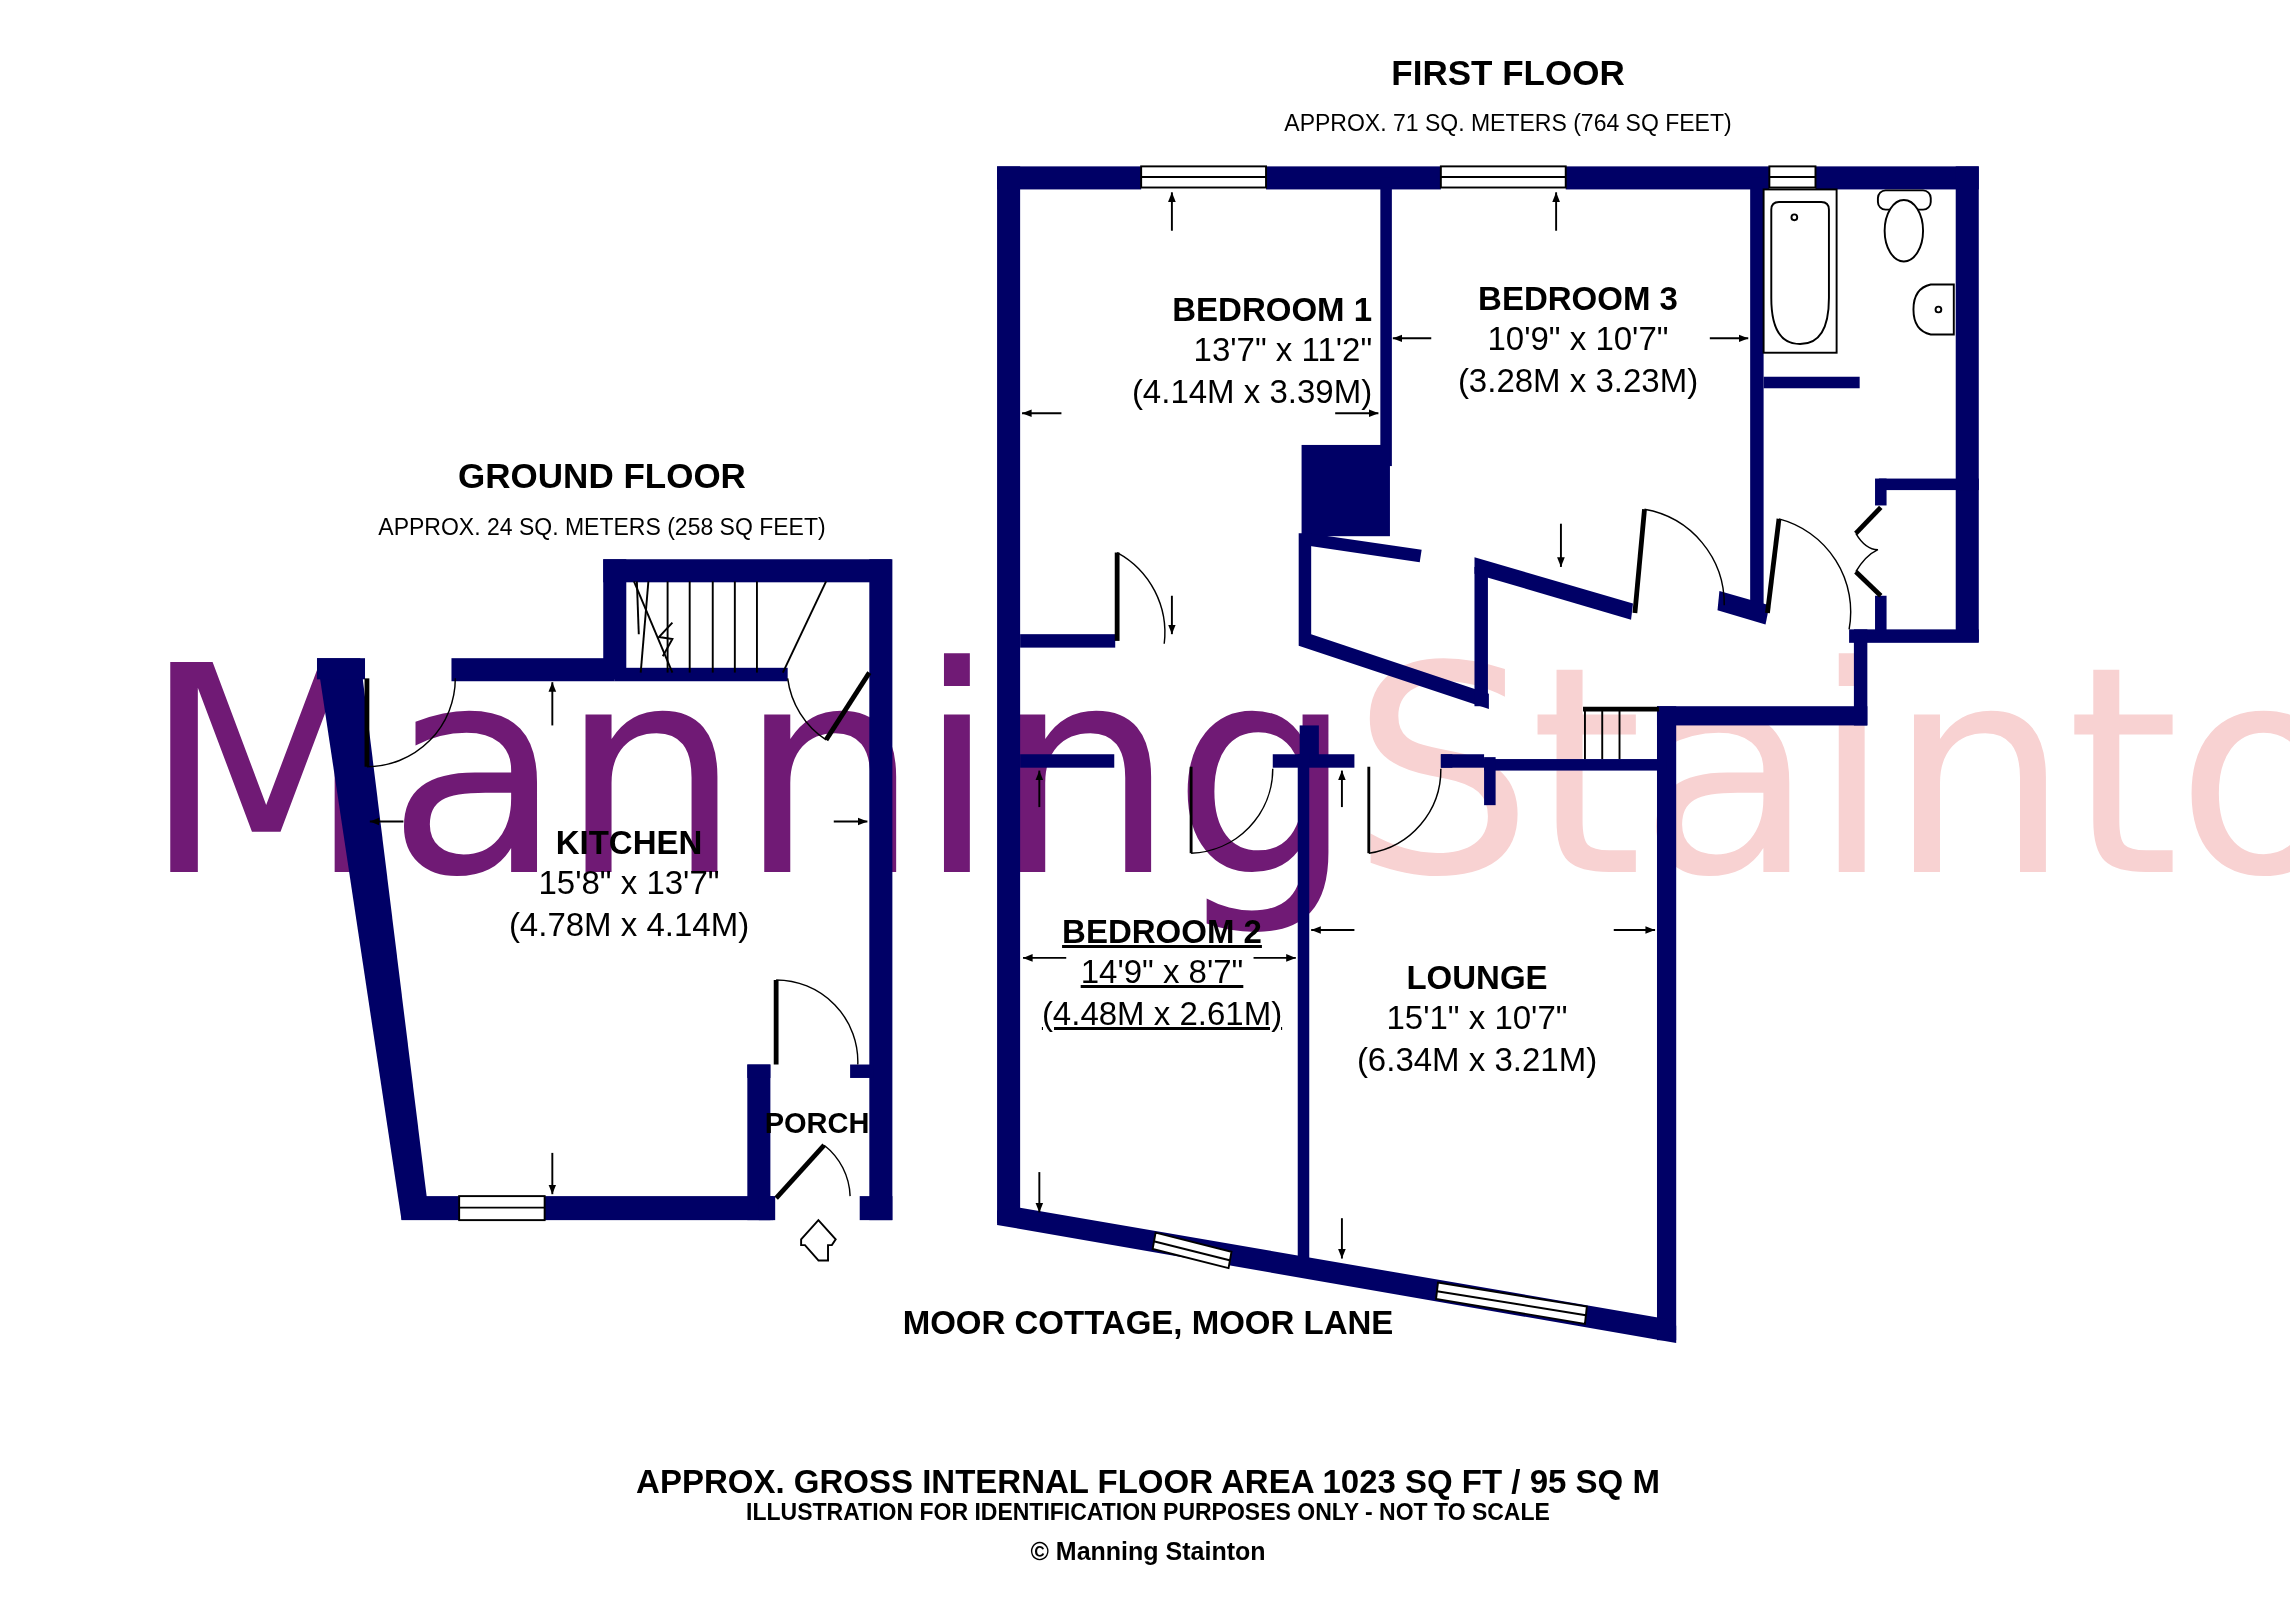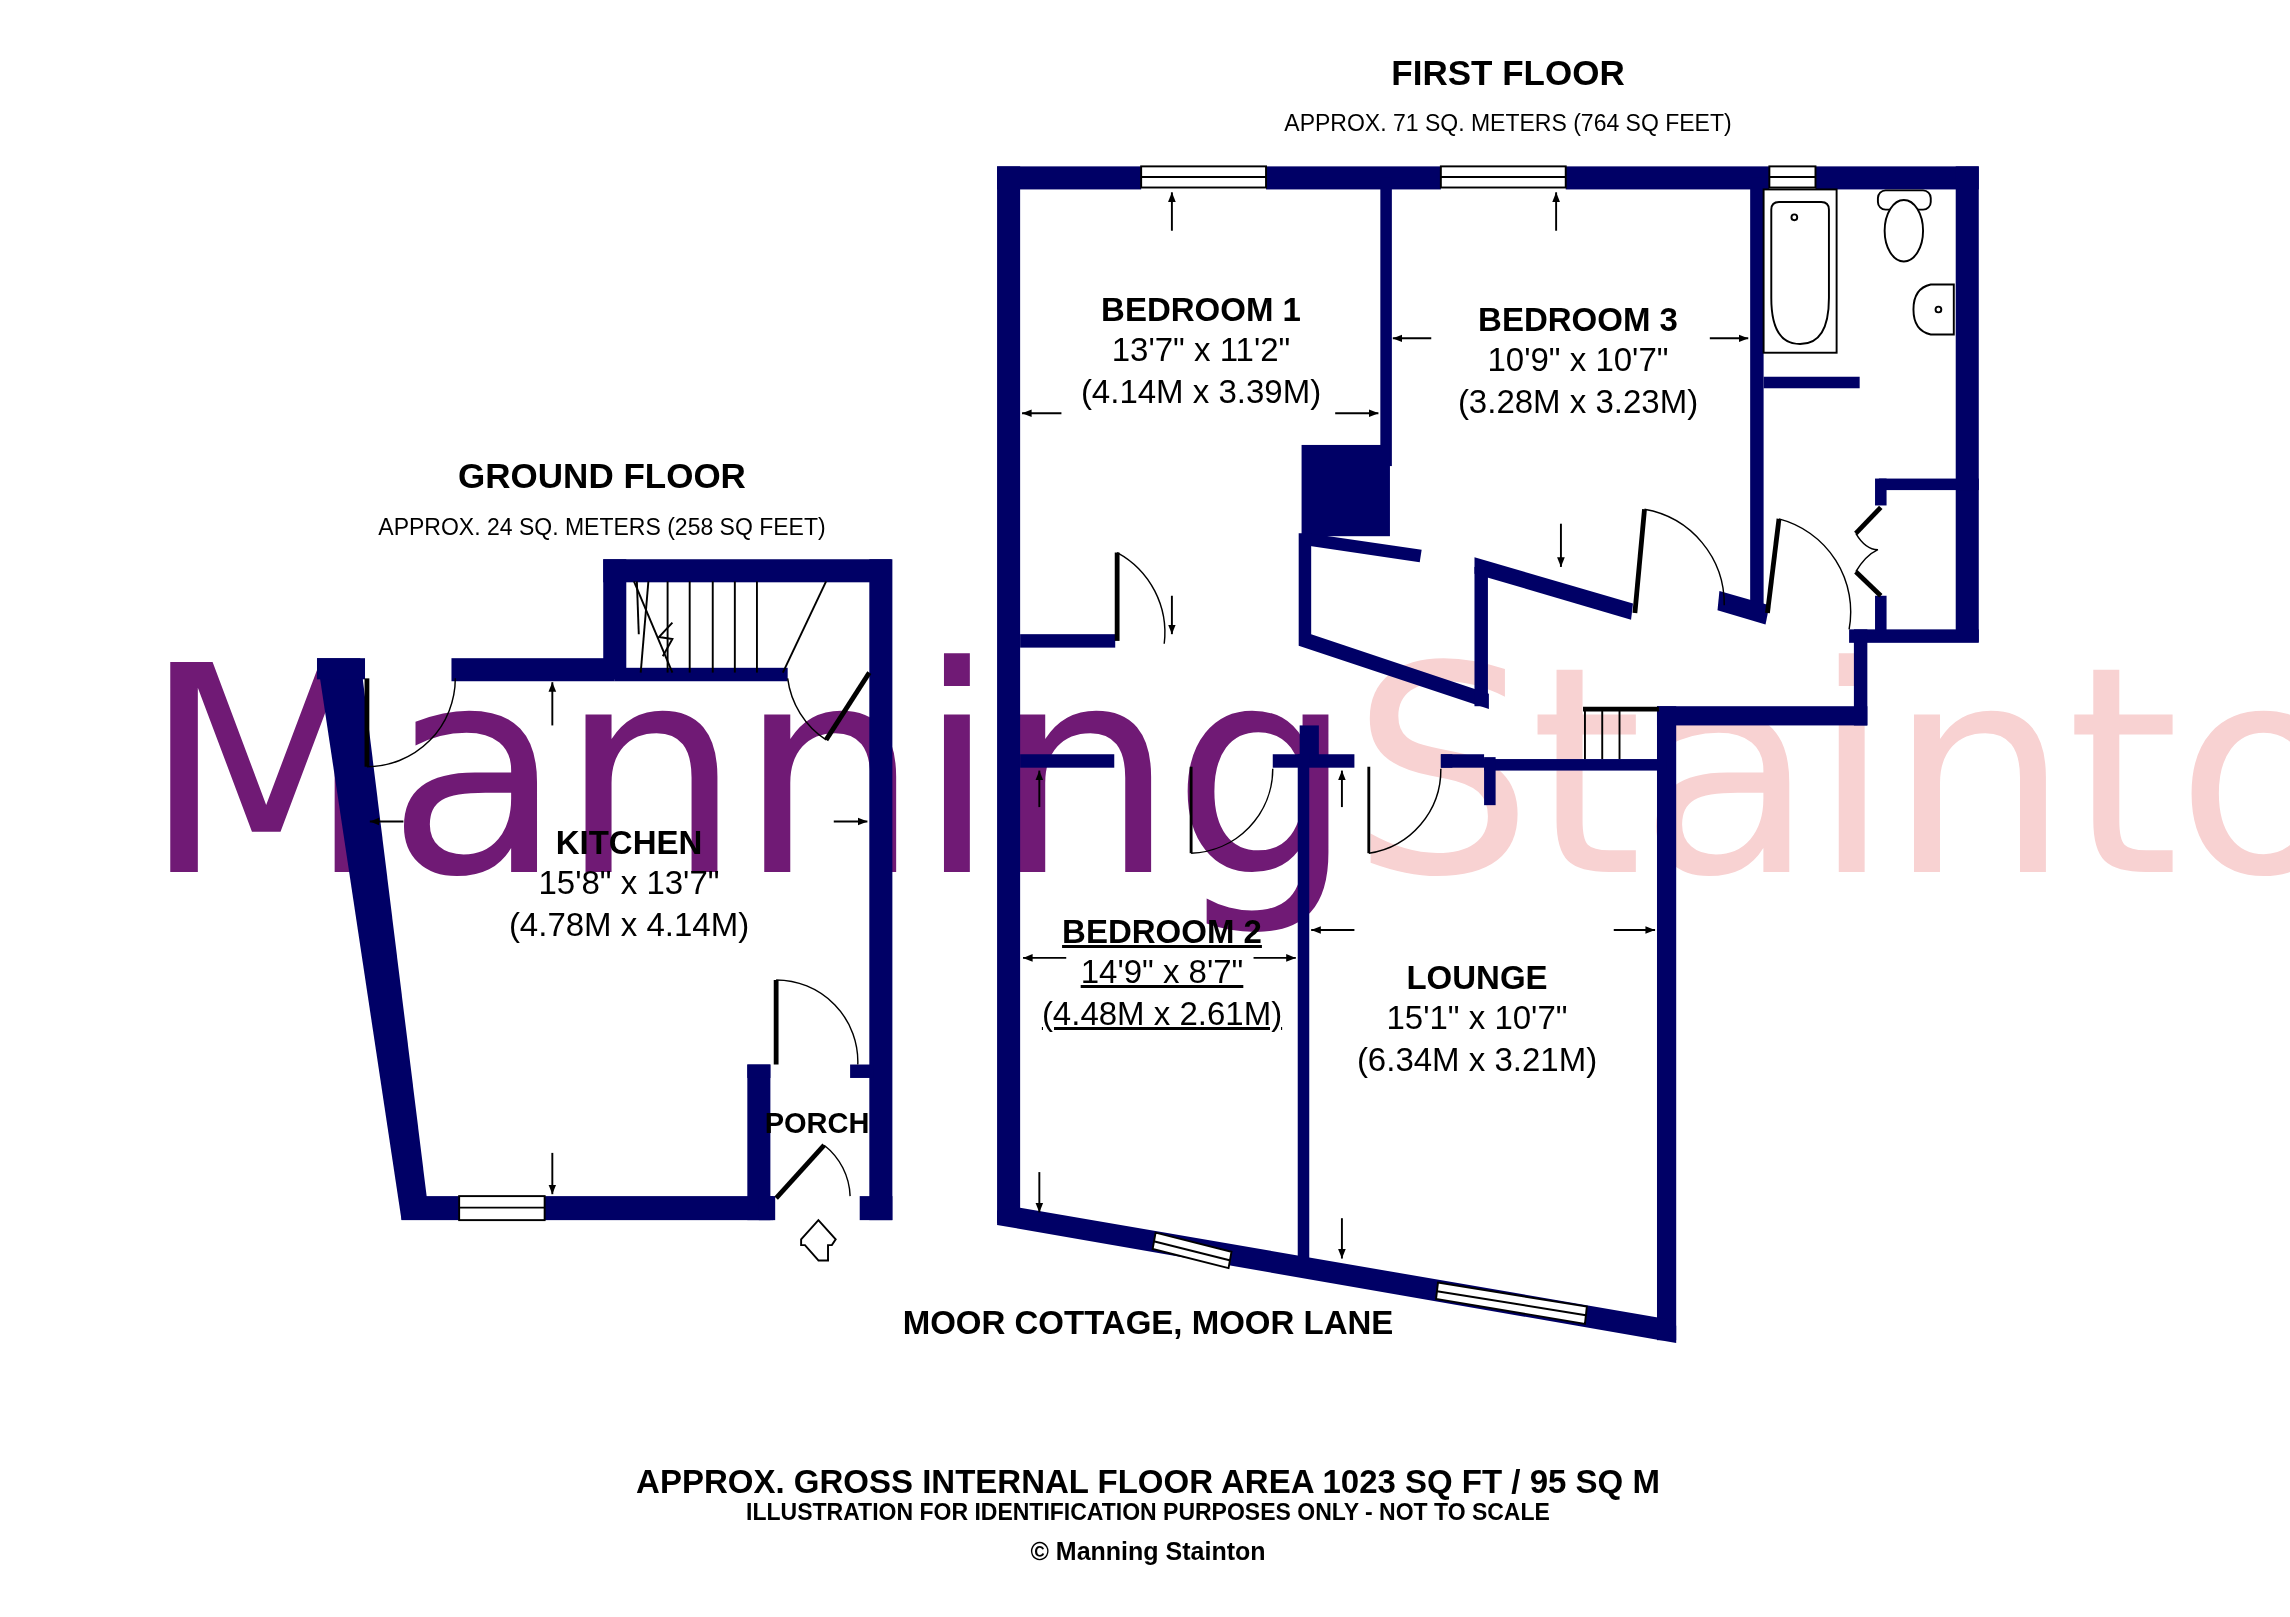--- a/index.html
+++ b/index.html
@@ -226,26 +226,26 @@
 <div class="lbl floor-title" style="left:602px; top:456px;">GROUND FLOOR</div>
 <div class="lbl floor-area" style="left:602px; top:514px;">APPROX. 24 SQ. METERS (258 SQ FEET)</div>
 
 <div class="lbl" style="left:629px; top:824px;">
   <div class="room-name">KITCHEN</div>
   <div class="room-dim">15'8" x 13'7"</div>
   <div class="room-dim">(4.78M x 4.14M)</div>
 </div>
 <div class="lbl porch-name" style="left:817px; top:1107px;">PORCH</div>
 
-<div class="lbl" style="left:1201px; top:291px;">
+<div class="lbl" style="left:1252px; top:291px;text-align:right;">
   <div class="room-name">BEDROOM 1</div>
   <div class="room-dim">13'7" x 11'2"</div>
   <div class="room-dim">(4.14M x 3.39M)</div>
 </div>
-<div class="lbl" style="left:1578px; top:301px;text-align:center;">
+<div class="lbl" style="left:1578px; top:280px;text-align:center;">
   <div class="room-name">BEDROOM 3</div>
   <div class="room-dim">10'9" x 10'7"</div>
   <div class="room-dim">(3.28M x 3.23M)</div>
 </div>
 <div class="lbl" style="left:1162px; top:913px;text-decoration:underline;">
   <div class="room-name">BEDROOM 2</div>
   <div class="room-dim">14'9" x 8'7"</div>
   <div class="room-dim">(4.48M x 2.61M)</div>
 </div>
 <div class="lbl" style="left:1477px; top:959px;">

